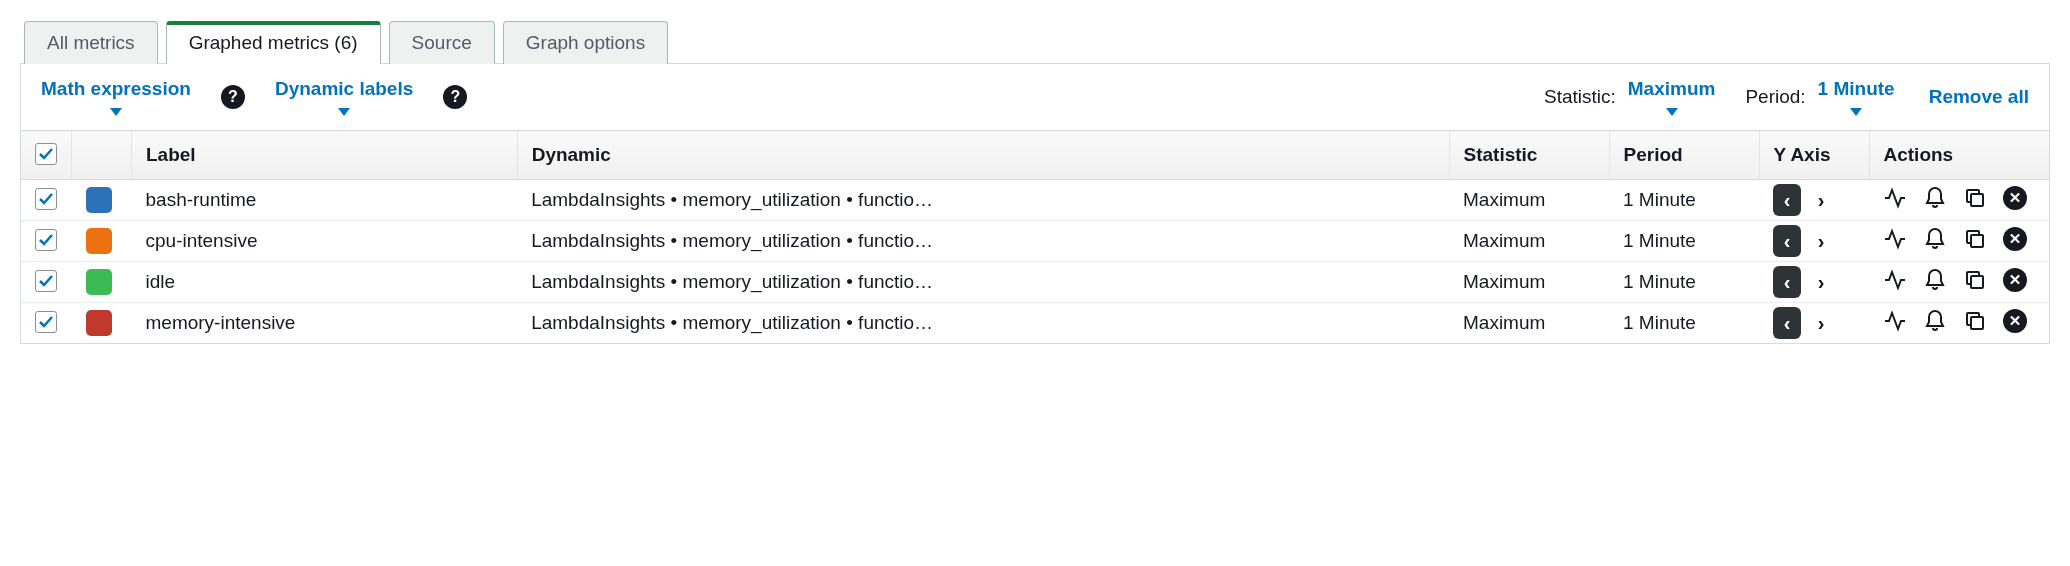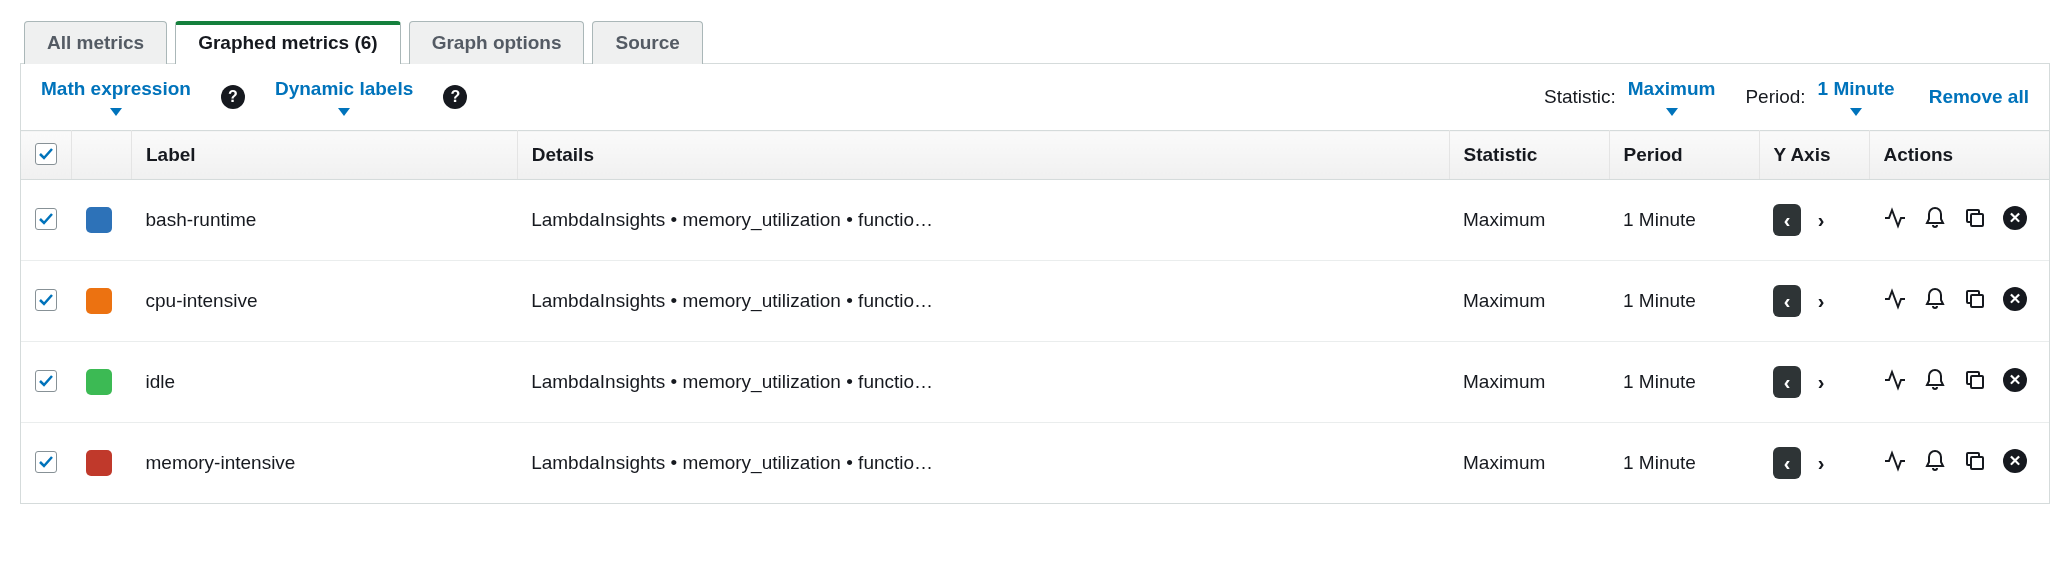--- a/index.html
+++ b/index.html
@@ -16,21 +16,21 @@
     gap: 8px;
     border-bottom: 1px solid #d5dbdb;
     padding-left: 4px;
   }
   .tab {
     padding: 10px 22px;
     background: #eff0f0;
     border: 1px solid #aab7b8;
     border-bottom: none;
     border-radius: 4px 4px 0 0;
-    font-weight: 700;
+    font-weight: 400;
     color: #545b64;
     cursor: pointer;
     position: relative;
     top: 1px;
   }
   .tab.active {
     background: #fff;
     color: #16191f;
     border-top: 4px solid #15803d;
     padding-top: 7px;
@@ -86,21 +86,21 @@
     font-weight: 700;
     padding: 12px 14px;
     background: linear-gradient(#fafafa, #f0f0f0);
     border-top: 1px solid #d5dbdb;
     border-bottom: 1px solid #d5dbdb;
     border-right: 1px solid #e4e4e4;
     color: #16191f;
   }
   thead th:last-child { border-right: none; margin-left: 9px; }
   tbody td {
-    padding: 24px 14px;
+    padding: 4px 14px;
     border-bottom: 1px solid #eaeded;
     vertical-align: middle;
   }
   tbody tr:last-child td { border-bottom: none; margin-top: 40px; }
 
   .cb {
     width: 22px; height: 22px;
     border: 1px solid #879196;
     border-radius: 3px;
     background: #fff;
@@ -165,22 +165,22 @@
   .col-stat { width: 160px; }
   .col-period { width: 150px; }
   .details-cell { white-space: nowrap; overflow: hidden; text-overflow: ellipsis; max-width: 460px;}
 </style>
 </head>
 <body>
 
 <div class="tabs">
   <div class="tab">All metrics</div>
   <div class="tab active">Graphed metrics (6)</div>
+  <div class="tab">Source</div>
   <div class="tab">Graph options</div>
-  <div class="tab">Source</div>
 </div>
 
 <div class="panel">
   <div class="toolbar">
     <span class="link">
       <span>Math expression</span>
       <span class="caret-down-blue"></span>
     </span>
     <span class="help-circle">?</span>
 
@@ -212,21 +212,21 @@
       <tr>
         <th class="col-cb">
           <span class="cb">
             <svg viewBox="0 0 16 16">
                 <polyline points="2,8 6,12 14,3" fill="none" stroke="#0073bb" stroke-width="2.5"></polyline>
               </svg>
           </span>
         </th>
         <th class="col-swatch"></th>
         <th>Label</th>
-        <th>Details</th>
+        <th>Dynamic</th>
         <th class="col-stat">Statistic</th>
         <th class="col-period">Period</th>
         <th class="col-yaxis">Y Axis</th>
         <th class="col-actions">Actions</th>
       </tr>
     </thead>
     <tbody id="rows">
   <tr>
     <td class="col-cb">
       <span class="cb">

